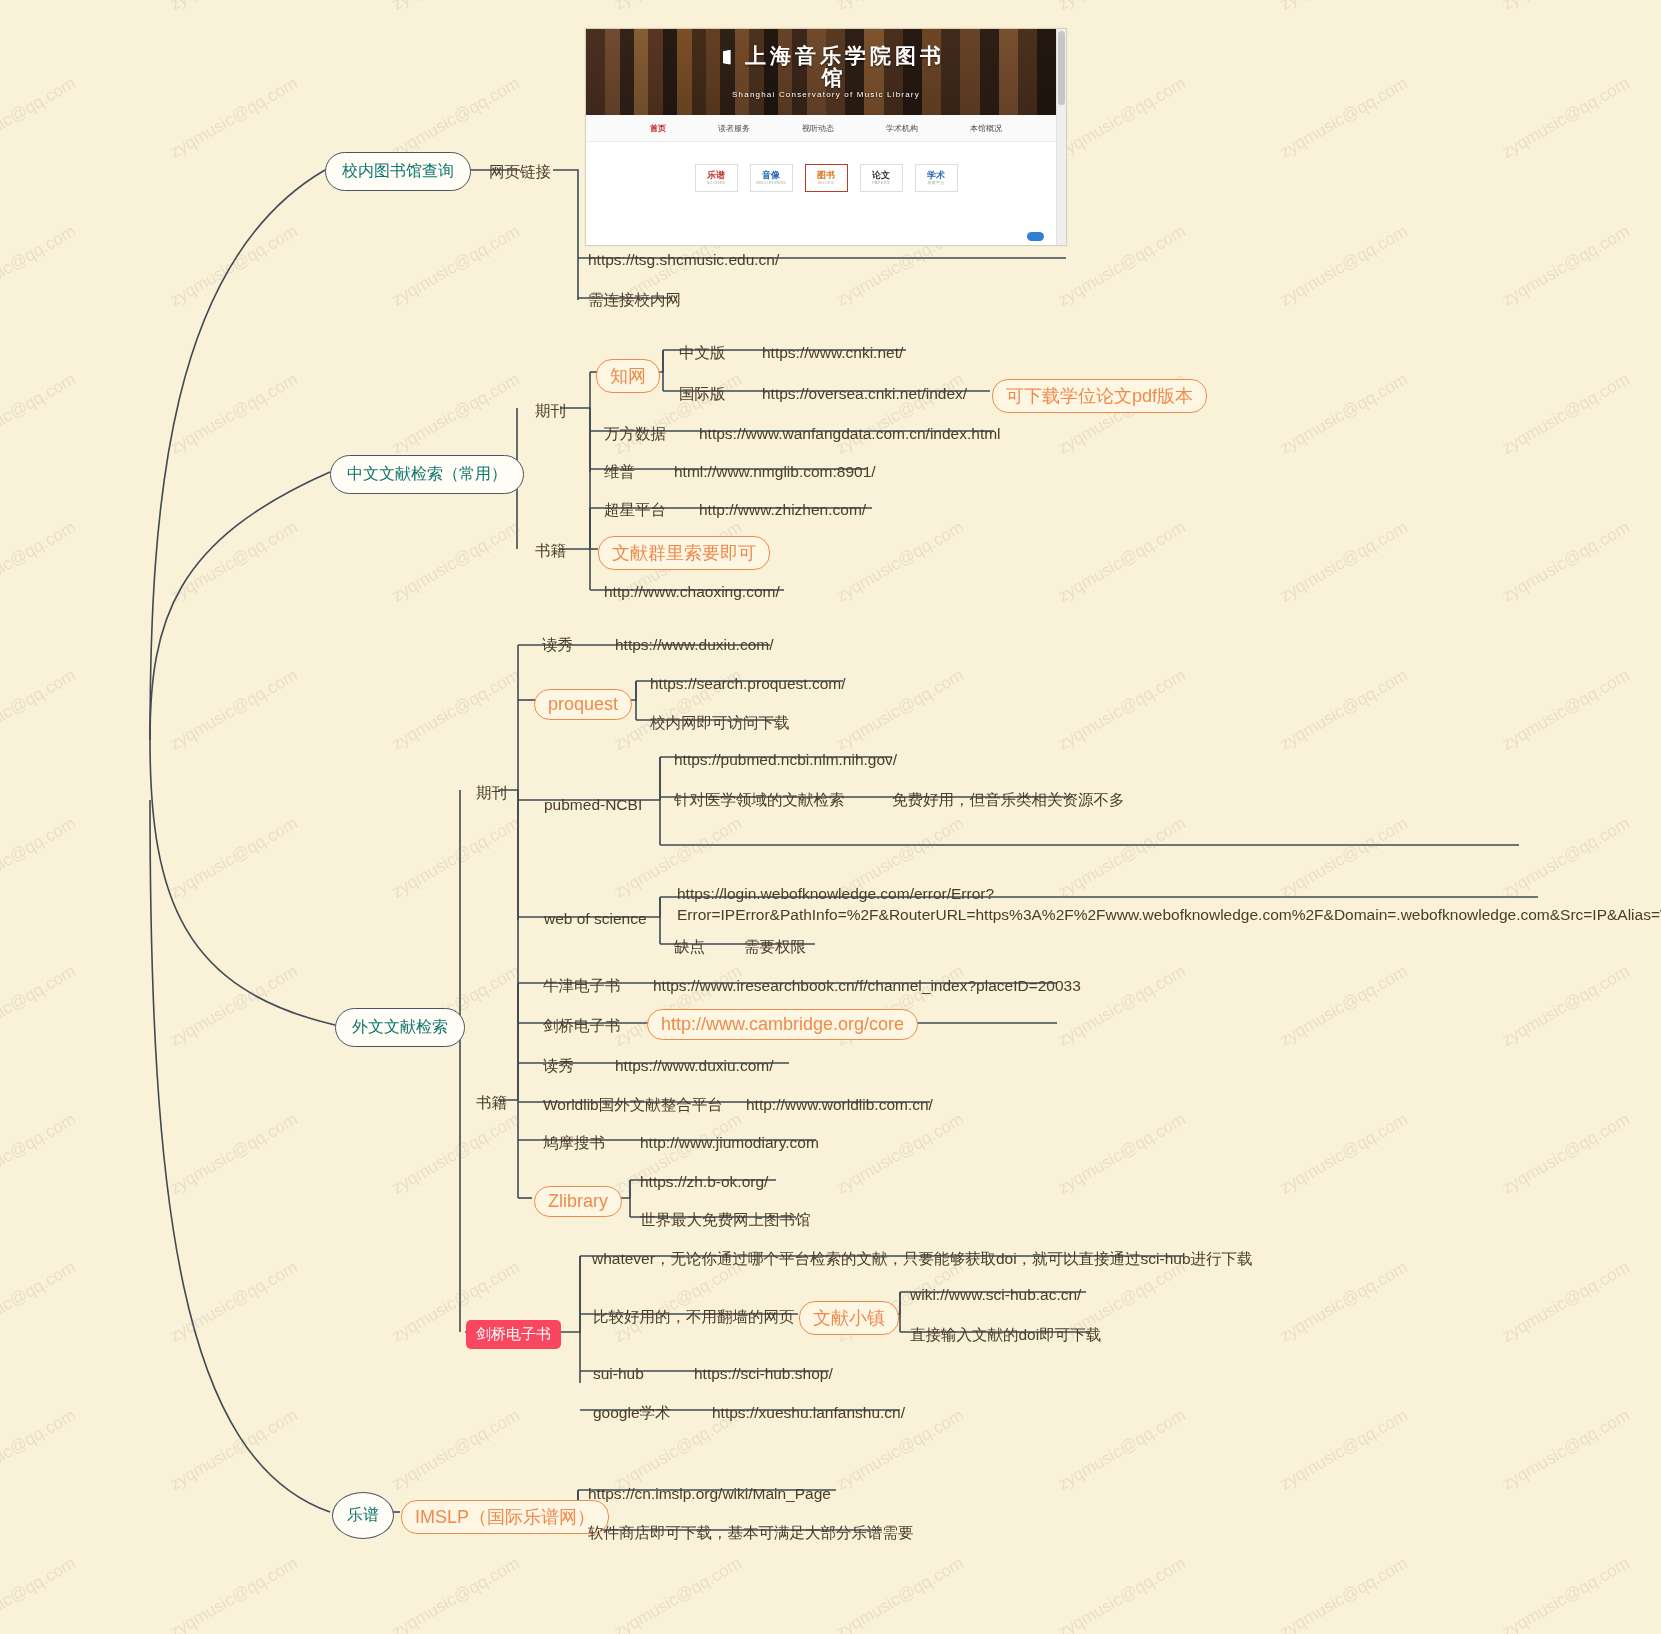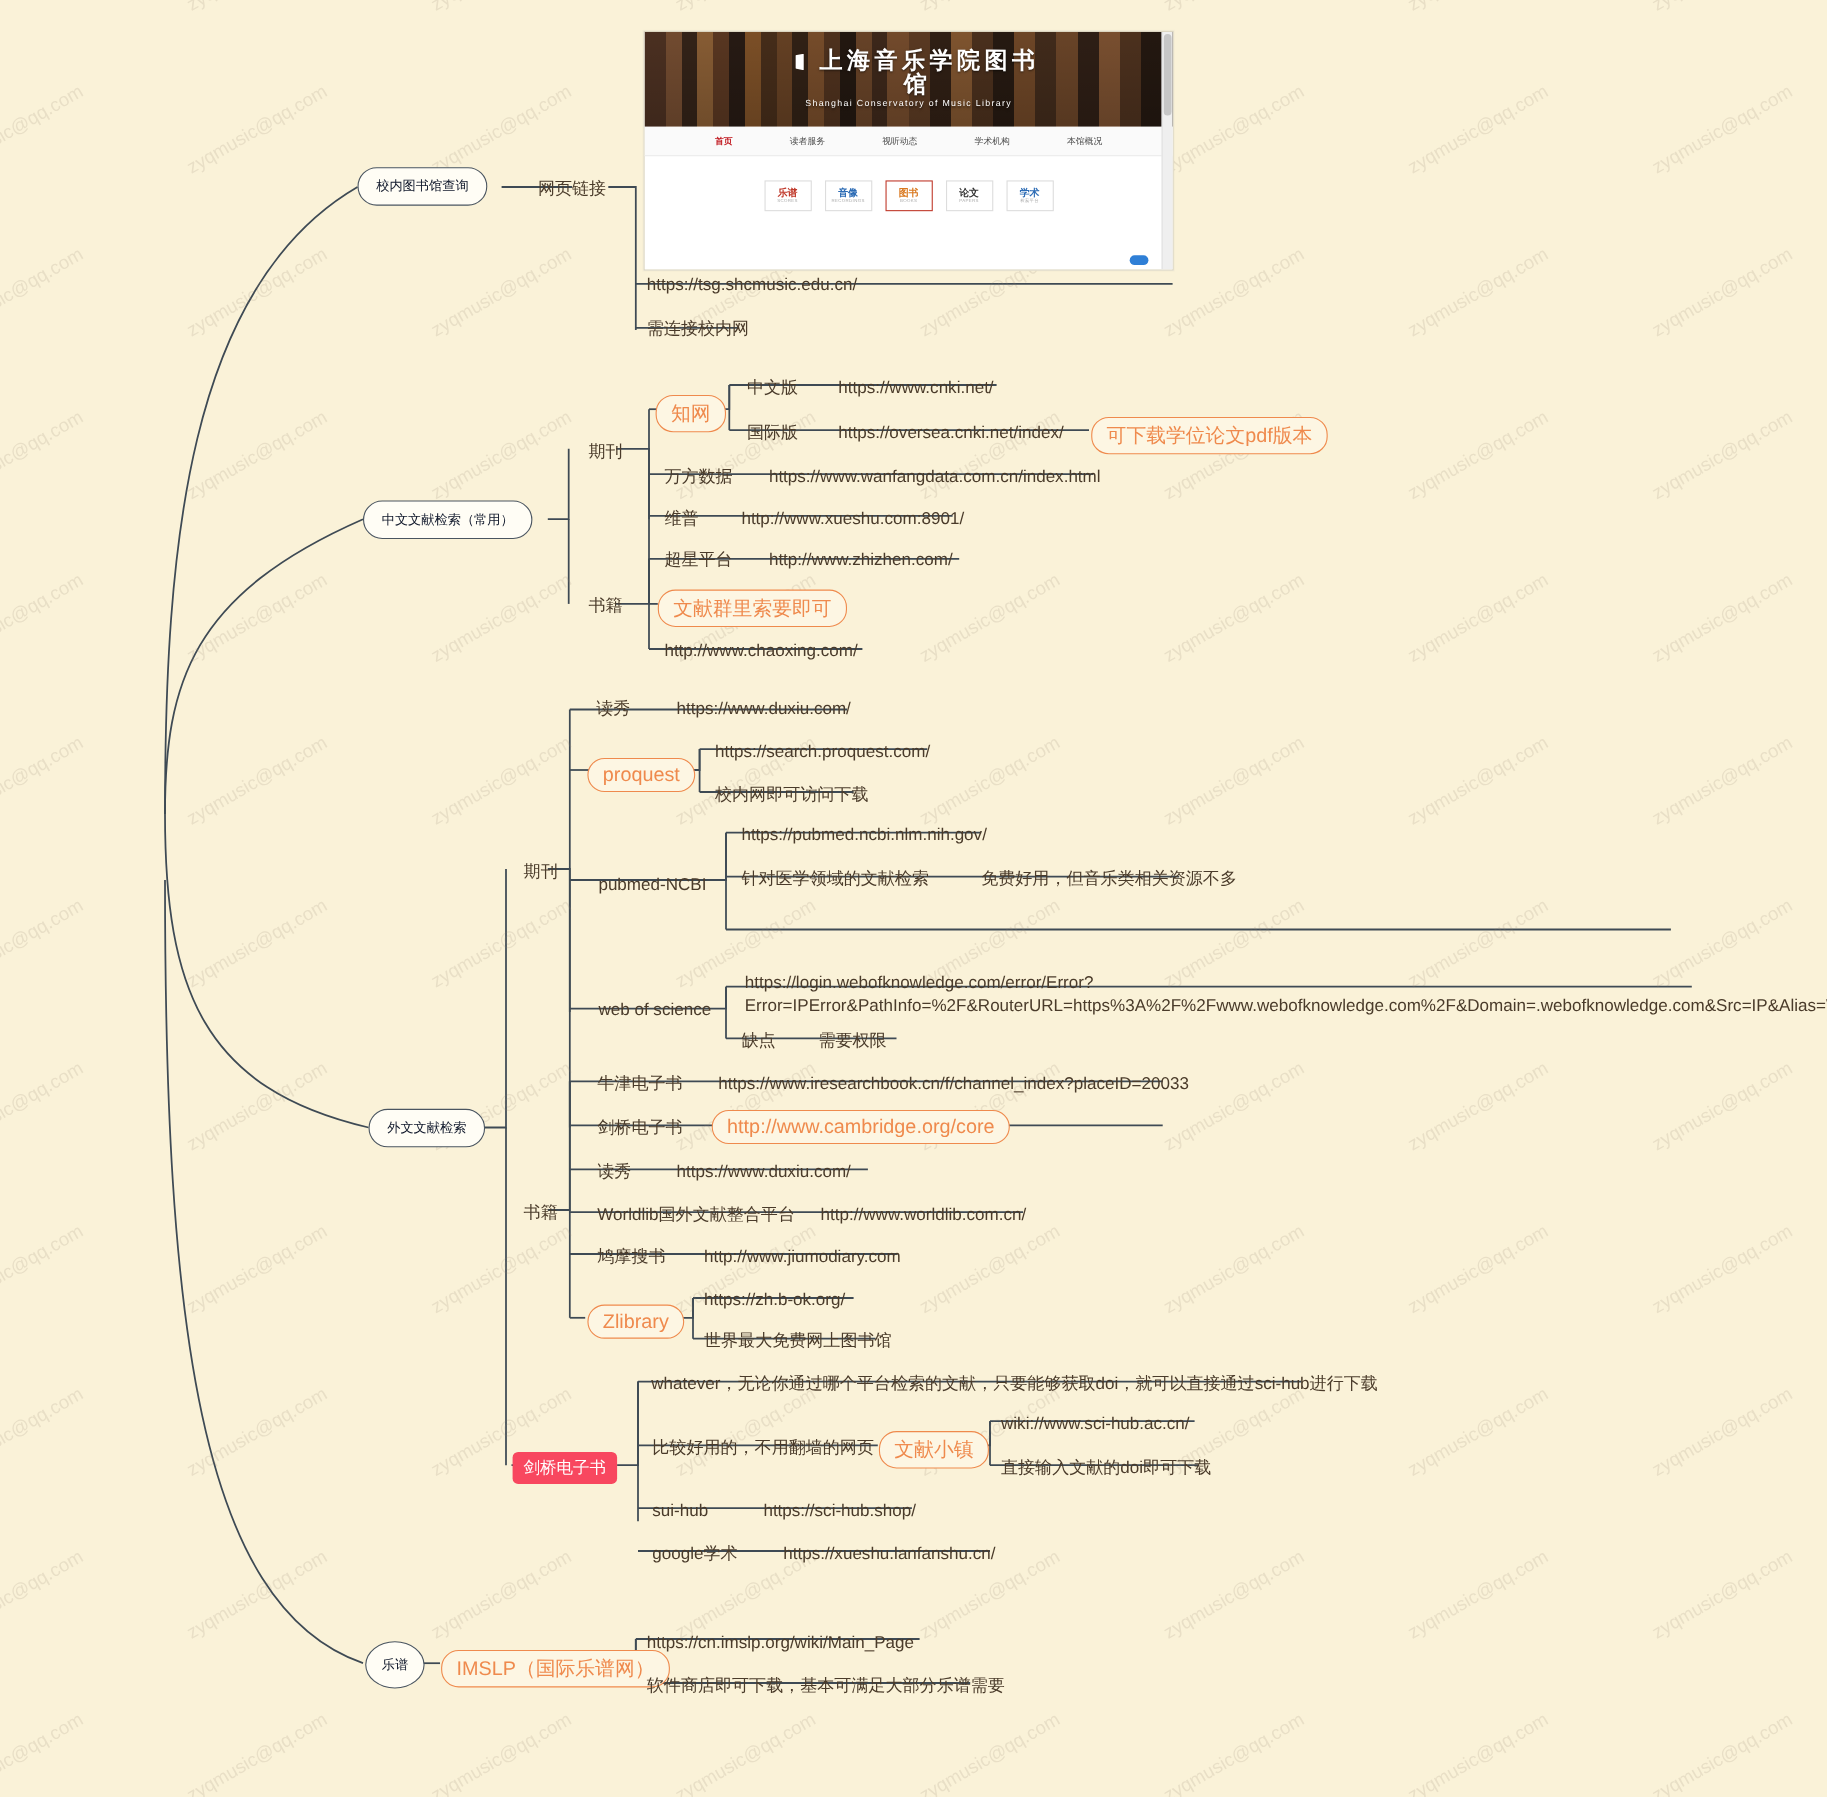--- a/index.html
+++ b/index.html
@@ -39,22 +39,22 @@
     font-size:31px;
     color:#5b4632;
     letter-spacing:1px;
   }
   
   .pill{
     border:1.6px solid #4a5560;
     background:#fffdf5;
     border-radius:26px;
     padding:8px 16px;
-    font-size:12px;
-    color:#0f172a;
+    font-size:16px;
+    color:#0f766e;
   }
   .pill.circle{border-radius:50%;padding:12px 14px;}
   
   .txt{
     font-size:15.5px;
     color:#4a3b2a;
     padding:2px 2px;
     line-height:1.45;
   }
   .txt.wrap{white-space:normal;}
@@ -388,21 +388,21 @@
   <div class="node chip" style="left:596px;top:359px;">知网</div>
   <div class="node txt" style="left:677px;top:340px;">中文版</div>
   <div class="node txt" style="left:760px;top:340px;">https://www.cnki.net/</div>
   <div class="node txt" style="left:677px;top:381px;">国际版</div>
   <div class="node txt" style="left:760px;top:381px;">https://oversea.cnki.net/index/</div>
   <div class="node chip" style="left:992px;top:379px;">可下载学位论文pdf版本</div>
 
   <div class="node txt" style="left:602px;top:421px;">万方数据</div>
   <div class="node txt" style="left:697px;top:421px;">https://www.wanfangdata.com.cn/index.html</div>
   <div class="node txt" style="left:602px;top:459px;">维普</div>
-  <div class="node txt" style="left:672px;top:459px;">http://www.xueshu.com:8901/</div>
+  <div class="node txt" style="left:672px;top:459px;">html://www.nmglib.com:8901/</div>
 
   <div class="node txt" style="left:602px;top:497px;">超星平台</div>
   <div class="node txt" style="left:697px;top:497px;">http://www.zhizhen.com/</div>
   <div class="node chip" style="left:598px;top:536px;">文献群里索要即可</div>
   <div class="node txt" style="left:602px;top:579px;">http://www.chaoxing.com/</div>
 
   <div class="node pill" style="left:335px;top:1008px;">外文文献检索</div>
   <div class="node txt" style="left:474px;top:780px;">期刊</div>
   <div class="node txt" style="left:474px;top:1090px;">书籍</div>
 

